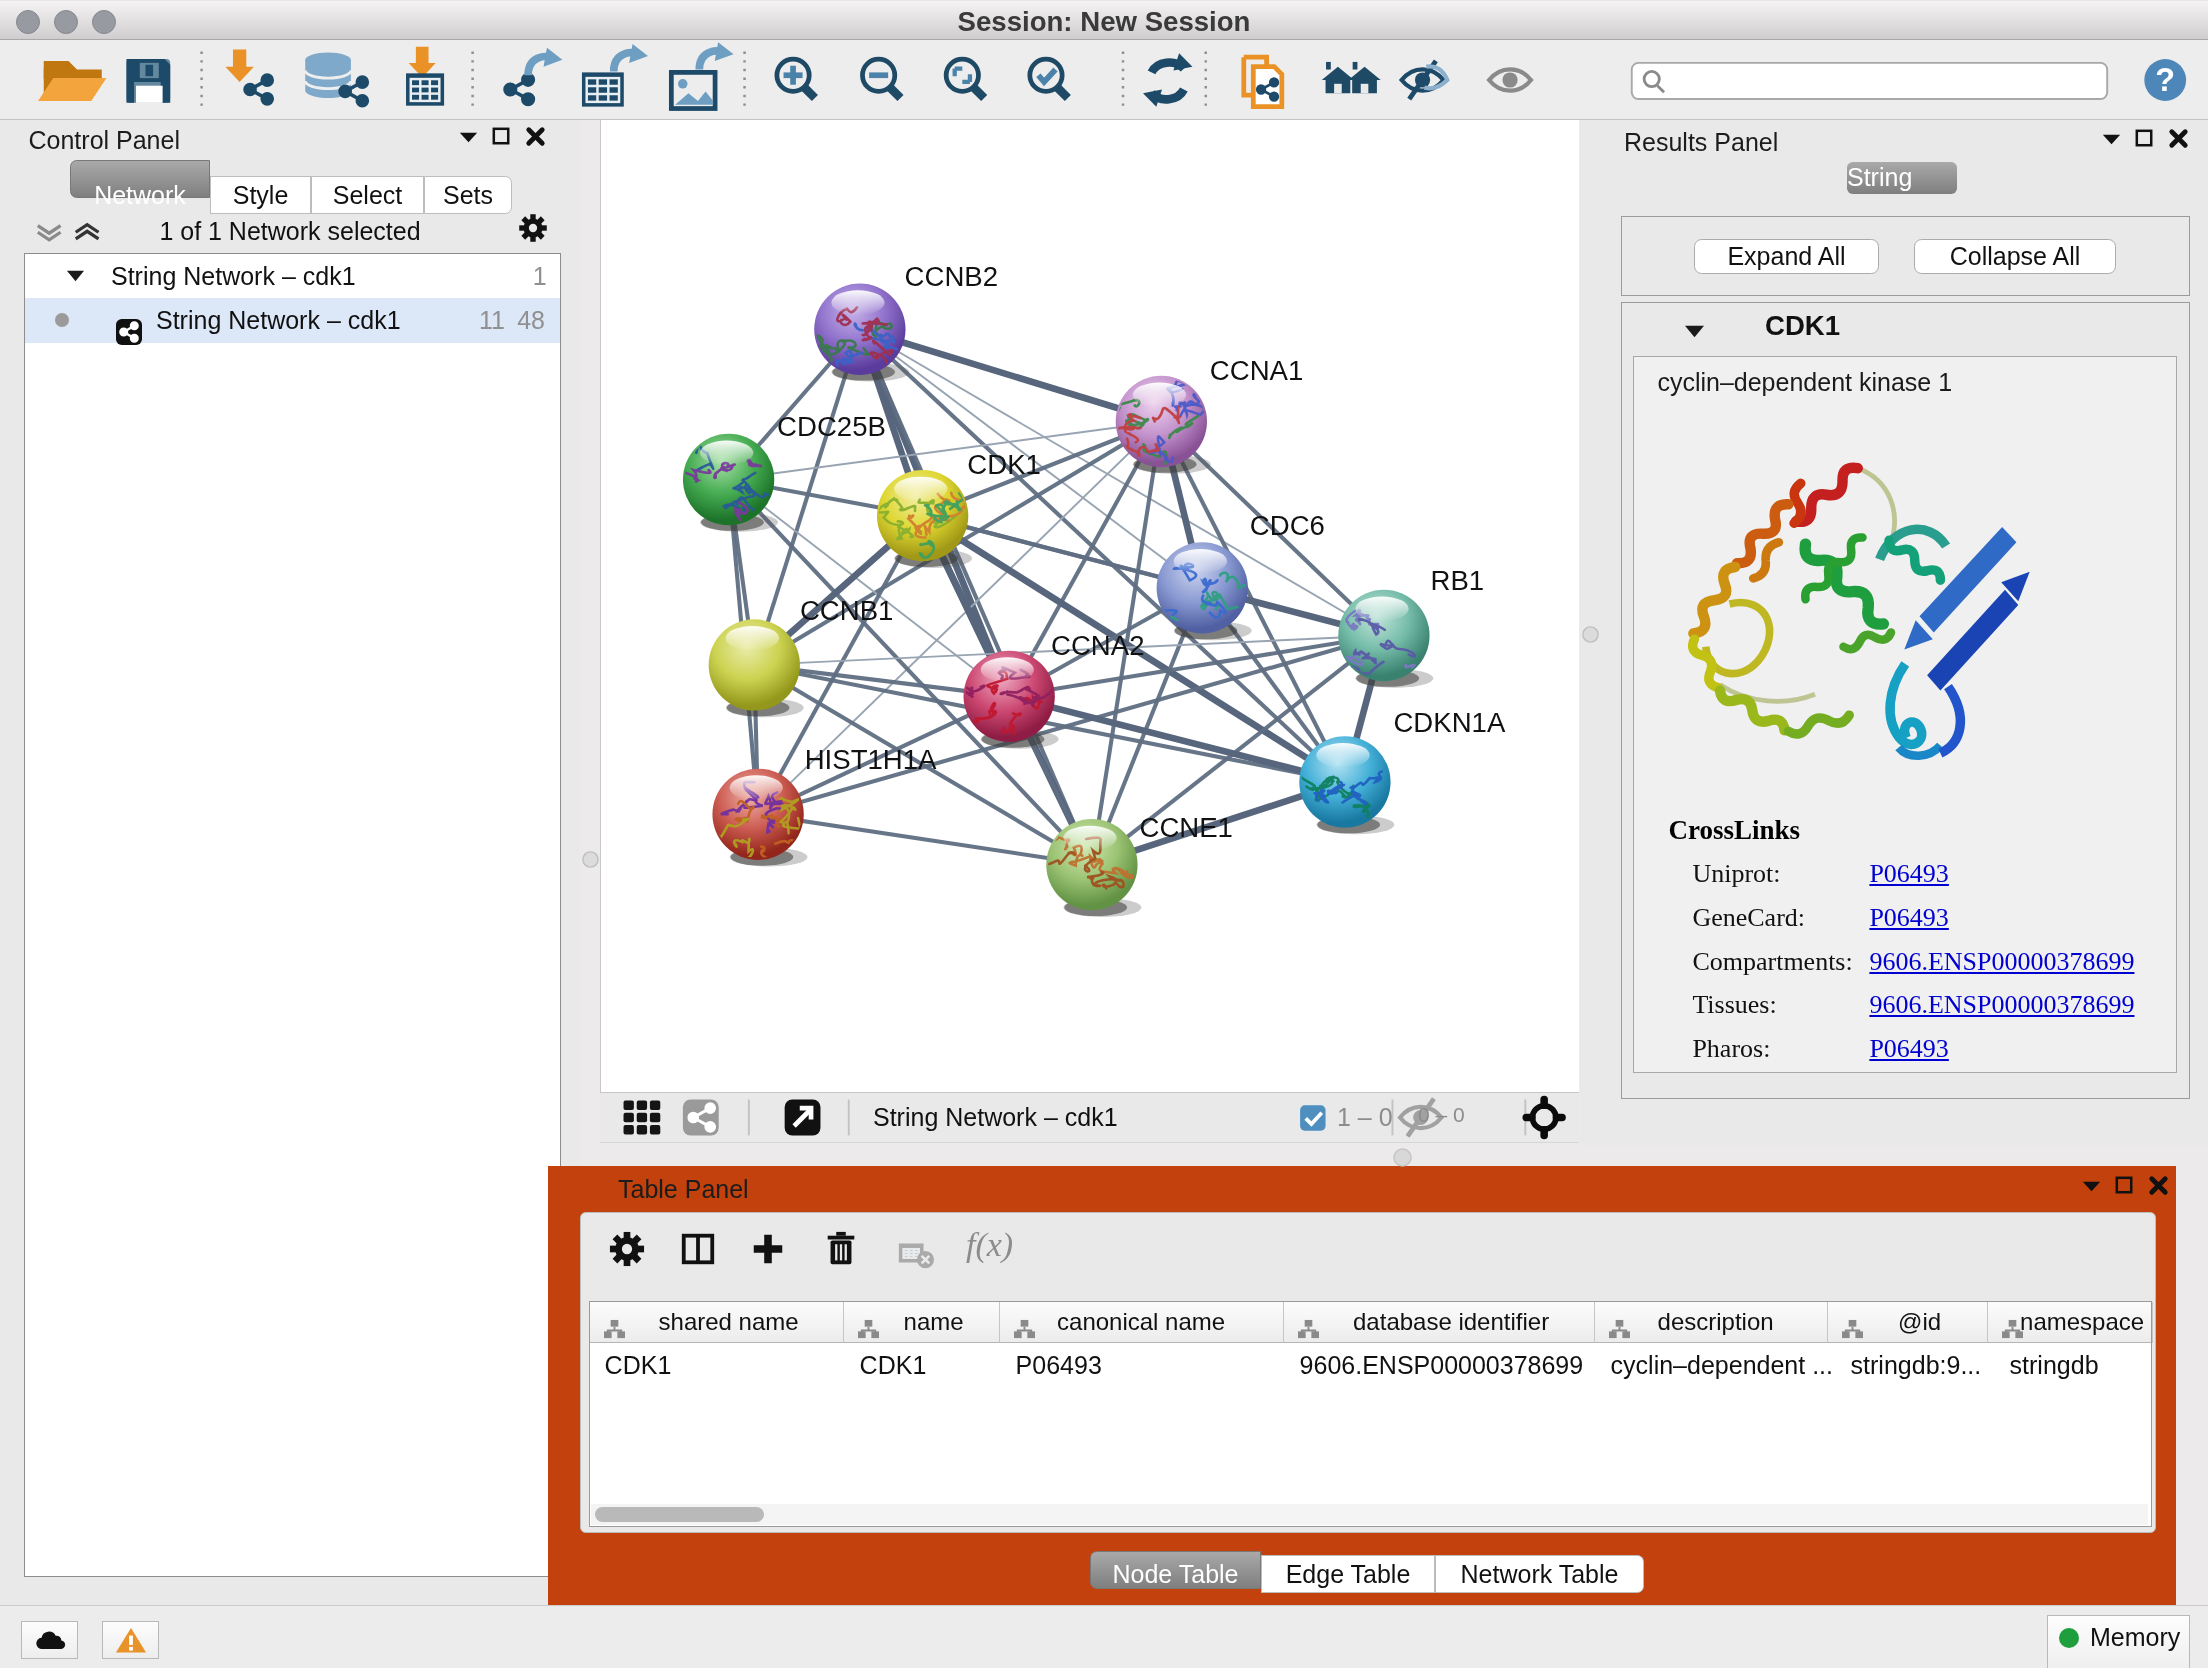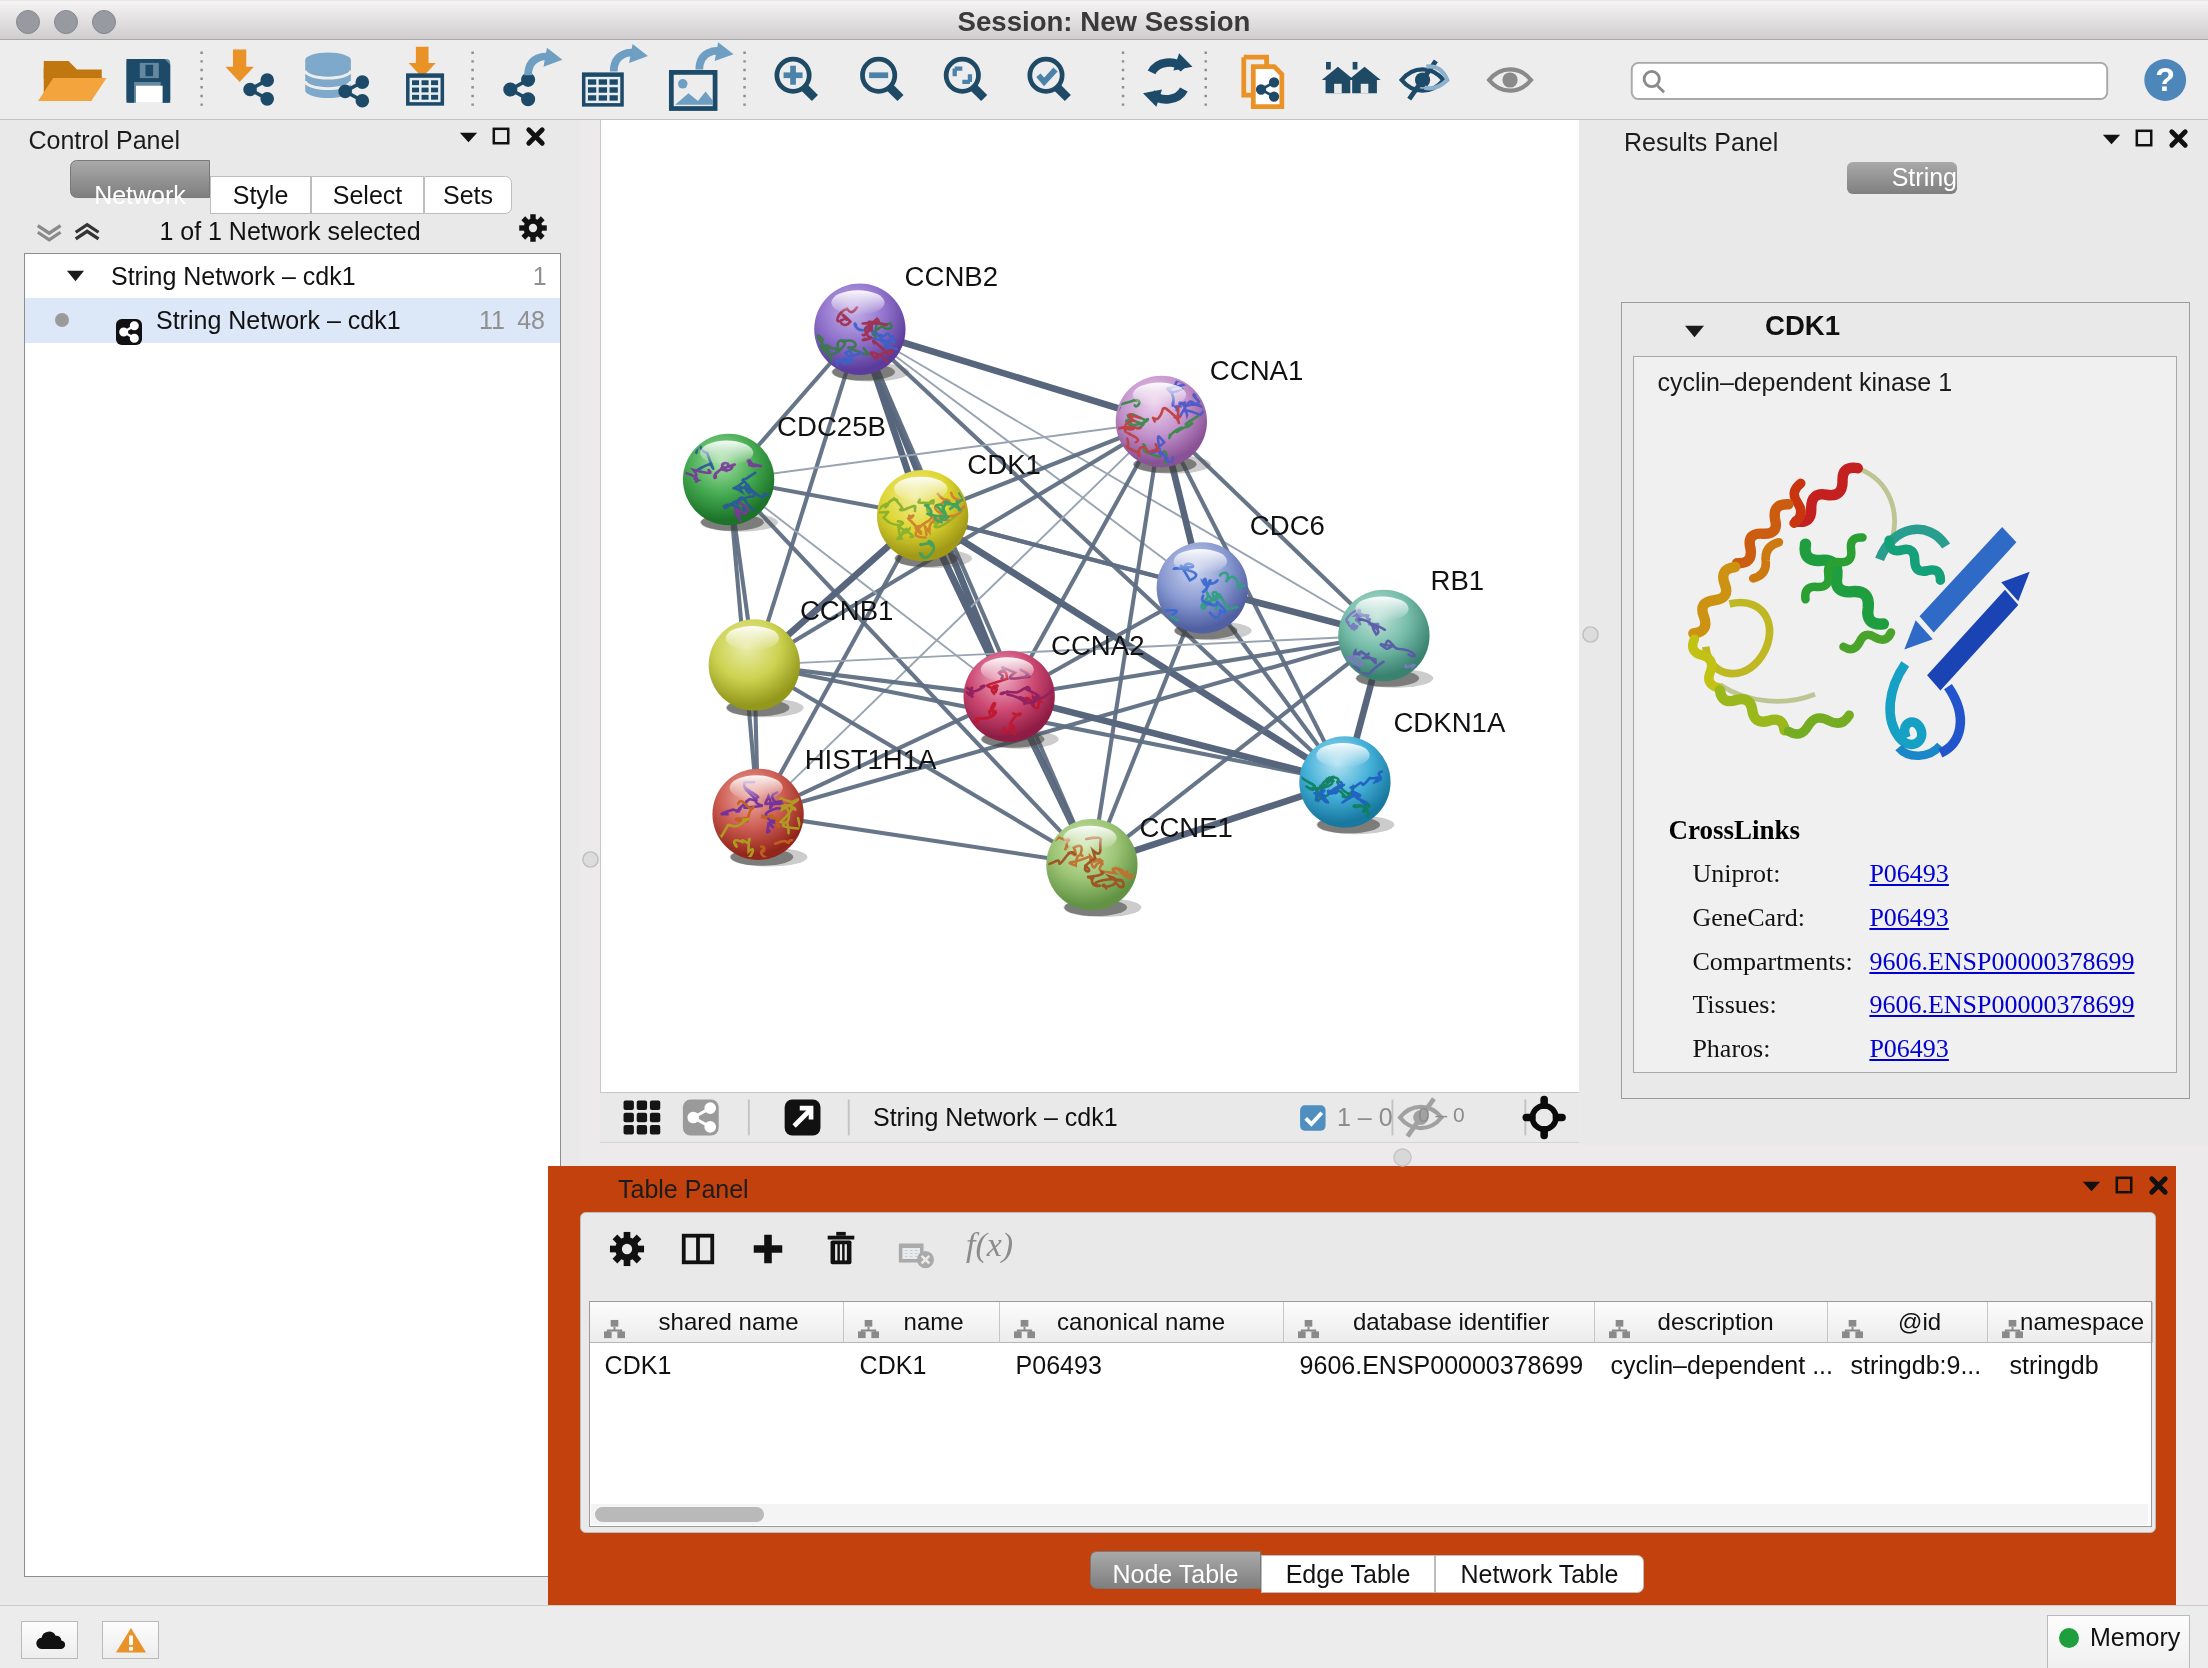--- a/index.html
+++ b/index.html
@@ -622,21 +622,25 @@
  <div class="abs" style="left:510px;top:5.7px;white-space:nowrap"><span class="wb"><svg width="25" height="25" viewBox="0 0 26 26">
           <path d="M4,9 h18 l-9,10 z" fill="#111"></path>
         </svg></span><span class="wb"><svg width="25" height="25" viewBox="0 0 26 26">
           <rect x="5" y="5" width="15" height="15" fill="none" stroke="#111" stroke-width="2.6"></rect>
         </svg></span><span class="wb"><svg width="25" height="25" viewBox="0 0 26 26">
           <g stroke="#111" stroke-width="5" stroke-linecap="round">
             <line x1="6" y1="6" x2="20" y2="20"></line>
             <line x1="20" y1="6" x2="6" y2="20"></line>
           </g>
         </svg></span></div>
- <div class="abs" style="left:267px;top:42px;width:110px;height:32px;border-radius:5.7px;background:linear-gradient(#a9a9a9,#7f7f7f);color:#fff;text-align:right;line-height:31px;font-size:25px">String</div>
+ <div class="abs" style="left:267px;top:42px;width:110px;height:32px;border-radius:5.7px;background:linear-gradient(#a9a9a9,#7f7f7f);color:#fff;text-align:left;line-height:31px;font-size:25px">String</div>
+ <div class="abs" style="left:41px;top:96px;width:569px;height:80px;background:#e9e9e9;border:1px solid #9b9b9b">
+   <div class="abs" style="left:72px;top:22px;width:185px;height:35px;background:#fff;border:1px solid #ababab;border-radius:7.6px;text-align:center;line-height:33px;font-size:25px">Expand All</div>
+   <div class="abs" style="left:292px;top:22px;width:202px;height:35px;background:#fff;border:1px solid #ababab;border-radius:7.6px;text-align:center;line-height:33px;font-size:25px">Collapse All</div>
+ </div>
  <div class="abs" style="left:41px;top:182px;width:569px;height:797px;background:#e9e9e9;border:1px solid #9b9b9b">
    <svg width="23" height="19" style="position:absolute;left:61px;top:19px" viewBox="0 0 24 20">
         <path d="M2,4 h20 l-10,12 z" fill="#1a1a1a"></path>
       </svg>
    <div class="abs" style="left:143px;top:6.7px;font-size:27.6px;font-weight:bold">CDK1</div>
    <div class="abs" style="left:11.4px;top:53px;width:544px;height:717px;background:#f0f0f0;border:1px solid #a8a8a8">
      <div class="abs" style="left:23px;top:11.4px;font-size:25px;color:#1b1b1b">cyclin–dependent kinase 1</div>
      <svg width="380" height="314" viewBox="0 0 400 330" style="position:absolute;left:28.5px;top:90px">
           <path d="M205,22 C240,35 250,70 240,100 M60,250 C90,270 130,272 160,260" fill="none" stroke="#a8b06a" stroke-width="5" opacity="0.7"></path>
           <path d="M205,22 Q188,19 189,36 Q189,53 172,50 Q156,47 156,64 Q157,81 140,78" fill="none" stroke="#c42020" stroke-width="11" stroke-linecap="round"></path>

